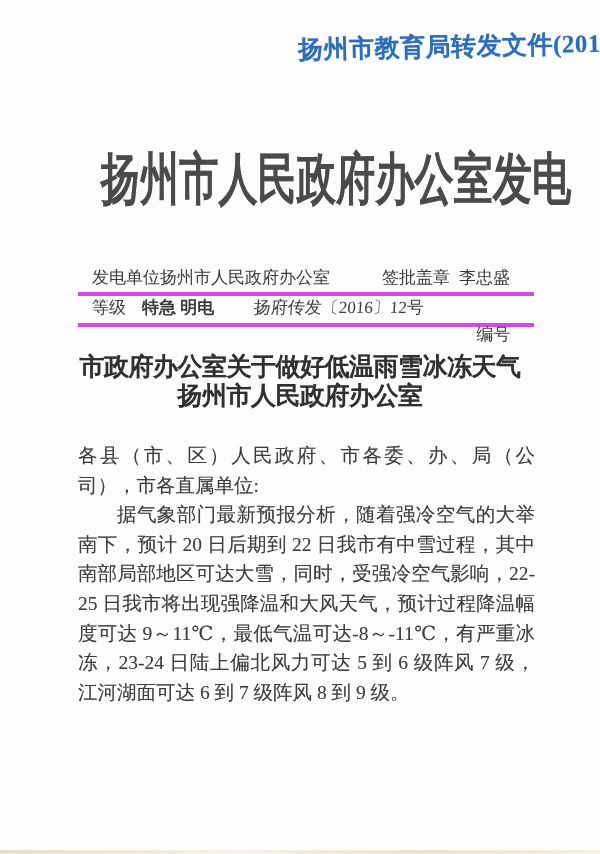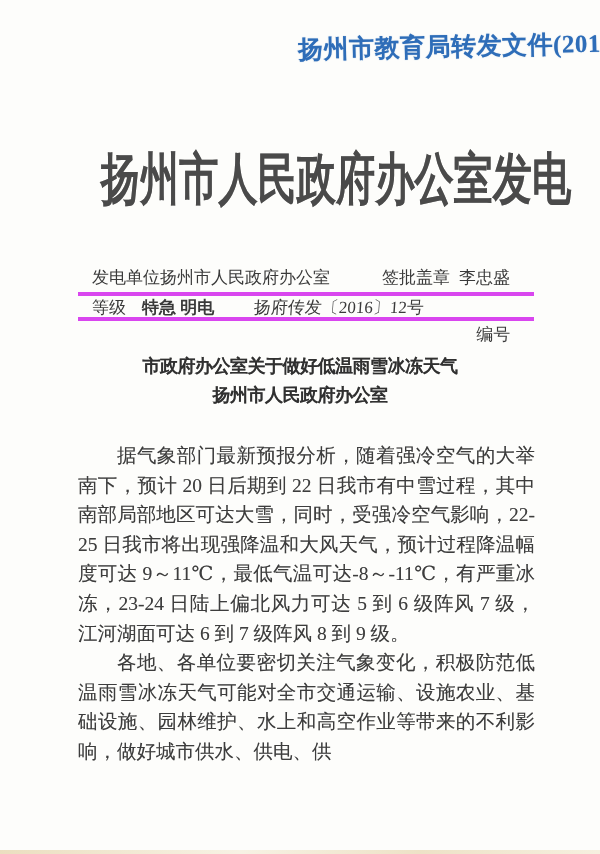--- a/index.html
+++ b/index.html
@@ -51,35 +51,35 @@
     color: #3a3a3a;
   }
   .meta-row {
     display: flex;
     align-items: flex-start;
     border-bottom: 4px solid #d946ef;
     padding: 0 0 5px 14px;
     box-sizing: border-box;
   }
   .meta-row.r1 { height: 30px; }
-  .meta-row.r2 { height: 25px; }
+  .meta-row.r2 { height: 31px; }
   .meta-row .lbl { white-space: nowrap; }
   .meta-row .val { white-space: nowrap; }
   .r1 .sender-value { margin-left: 0; }
   .r1 .right-group { margin-left: auto; margin-right: 24px; display: flex; }
   .r1 .sign-value { margin-left: 9px; }
   .r2 .grade-value { margin-left: 16px; font-weight: bold; }
   .r2 .doc-number { margin-left: 40px; transform: skewX(-4deg); }
   .r2 .serial-label { margin-left: 52px; margin-top: 27px; }
   
   .notice-title {
     position: absolute;
     top: 352px; left: 40px; width: 520px;
     text-align: center;
-    font-size: 18px;
+    font-size: 25px;
     font-weight: bold;
     color: #303030;
     line-height: 29px;
     letter-spacing: -0.5px;
     text-shadow: 0 0 0.5px rgba(48,48,48,0.5);
   }
   
   .body-text {
     position: absolute;
     top: 441px; left: 78px; width: 457px;
@@ -127,19 +127,19 @@
       <span class="lbl serial-label">编号</span>
     </div>
   </div>
 
   <div class="notice-title">
     <div>市政府办公室关于做好低温雨雪冰冻天气</div>
     <div>扬州市人民政府办公室</div>
   </div>
 
   <div class="body-text">
+    <p>各县（市、区）人民政府、市各委、办、局（公司），市各直属单位:</p>
     <p class="indent">据气象部门最新预报分析，随着强冷空气的大举南下，预计 20 日后期到 22 日我市有中雪过程，其中南部局部地区可达大雪，同时，受强冷空气影响，22-25 日我市将出现强降温和大风天气，预计过程降温幅度可达 9～11℃，最低气温可达-8～-11℃，有严重冰冻，23-24 日陆上偏北风力可达 5 到 6 级阵风 7 级，江河湖面可达 6 到 7 级阵风 8 到 9 级。</p>
-    <p class="indent">各地、各单位要密切关注气象变化，积极防范低温雨雪冰冻天气可能对全市交通运输、设施农业、基础设施、园林维护、水上和高空作业等带来的不利影响，做好城市供水、供电、供</p>
   </div>
 
   <div class="scan-edge"></div>
 
 </div>
 
 </body></html>

